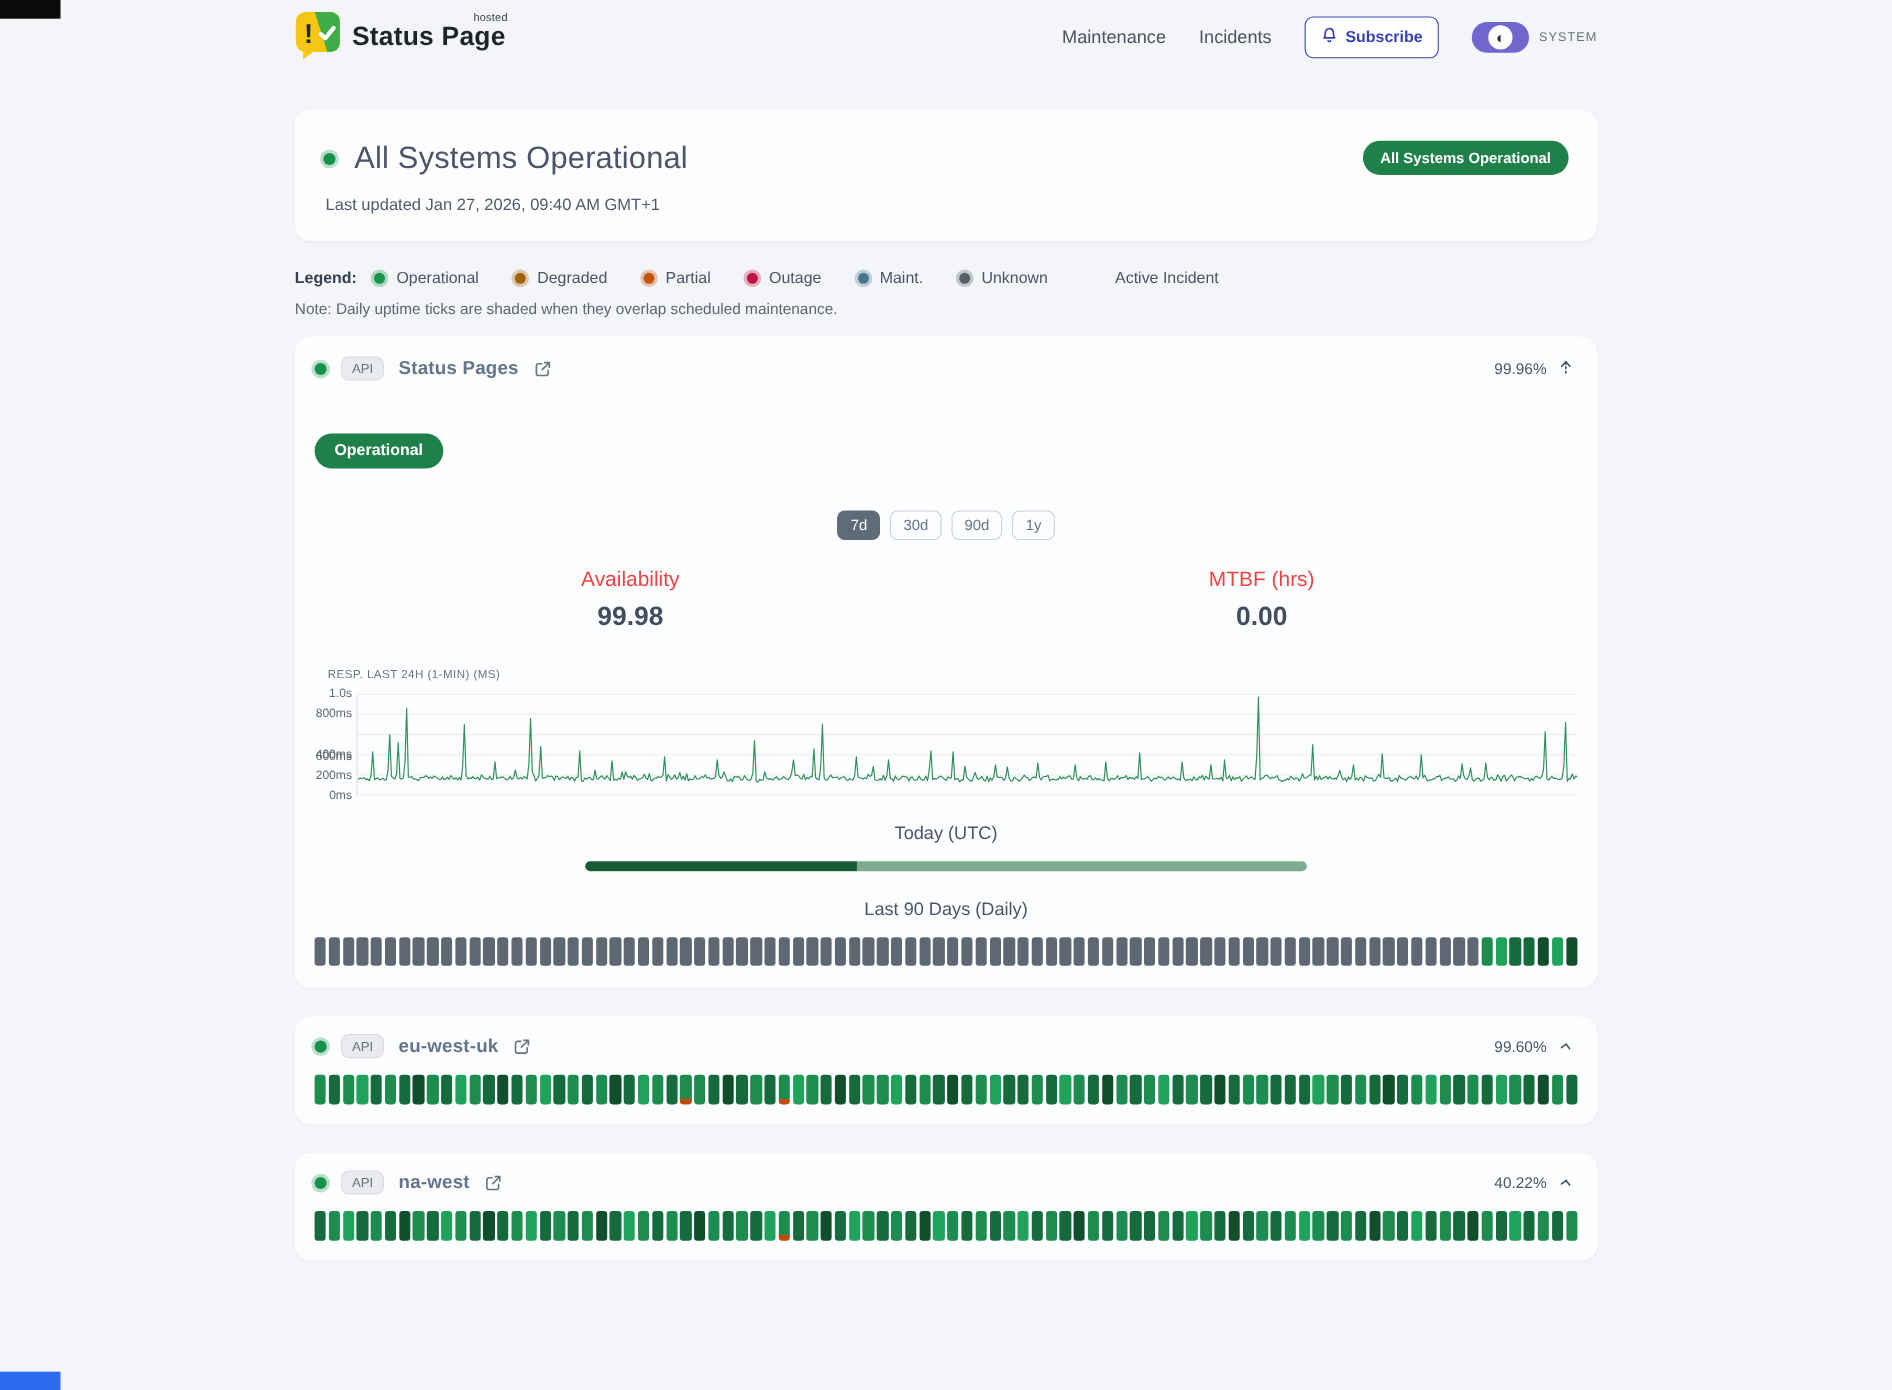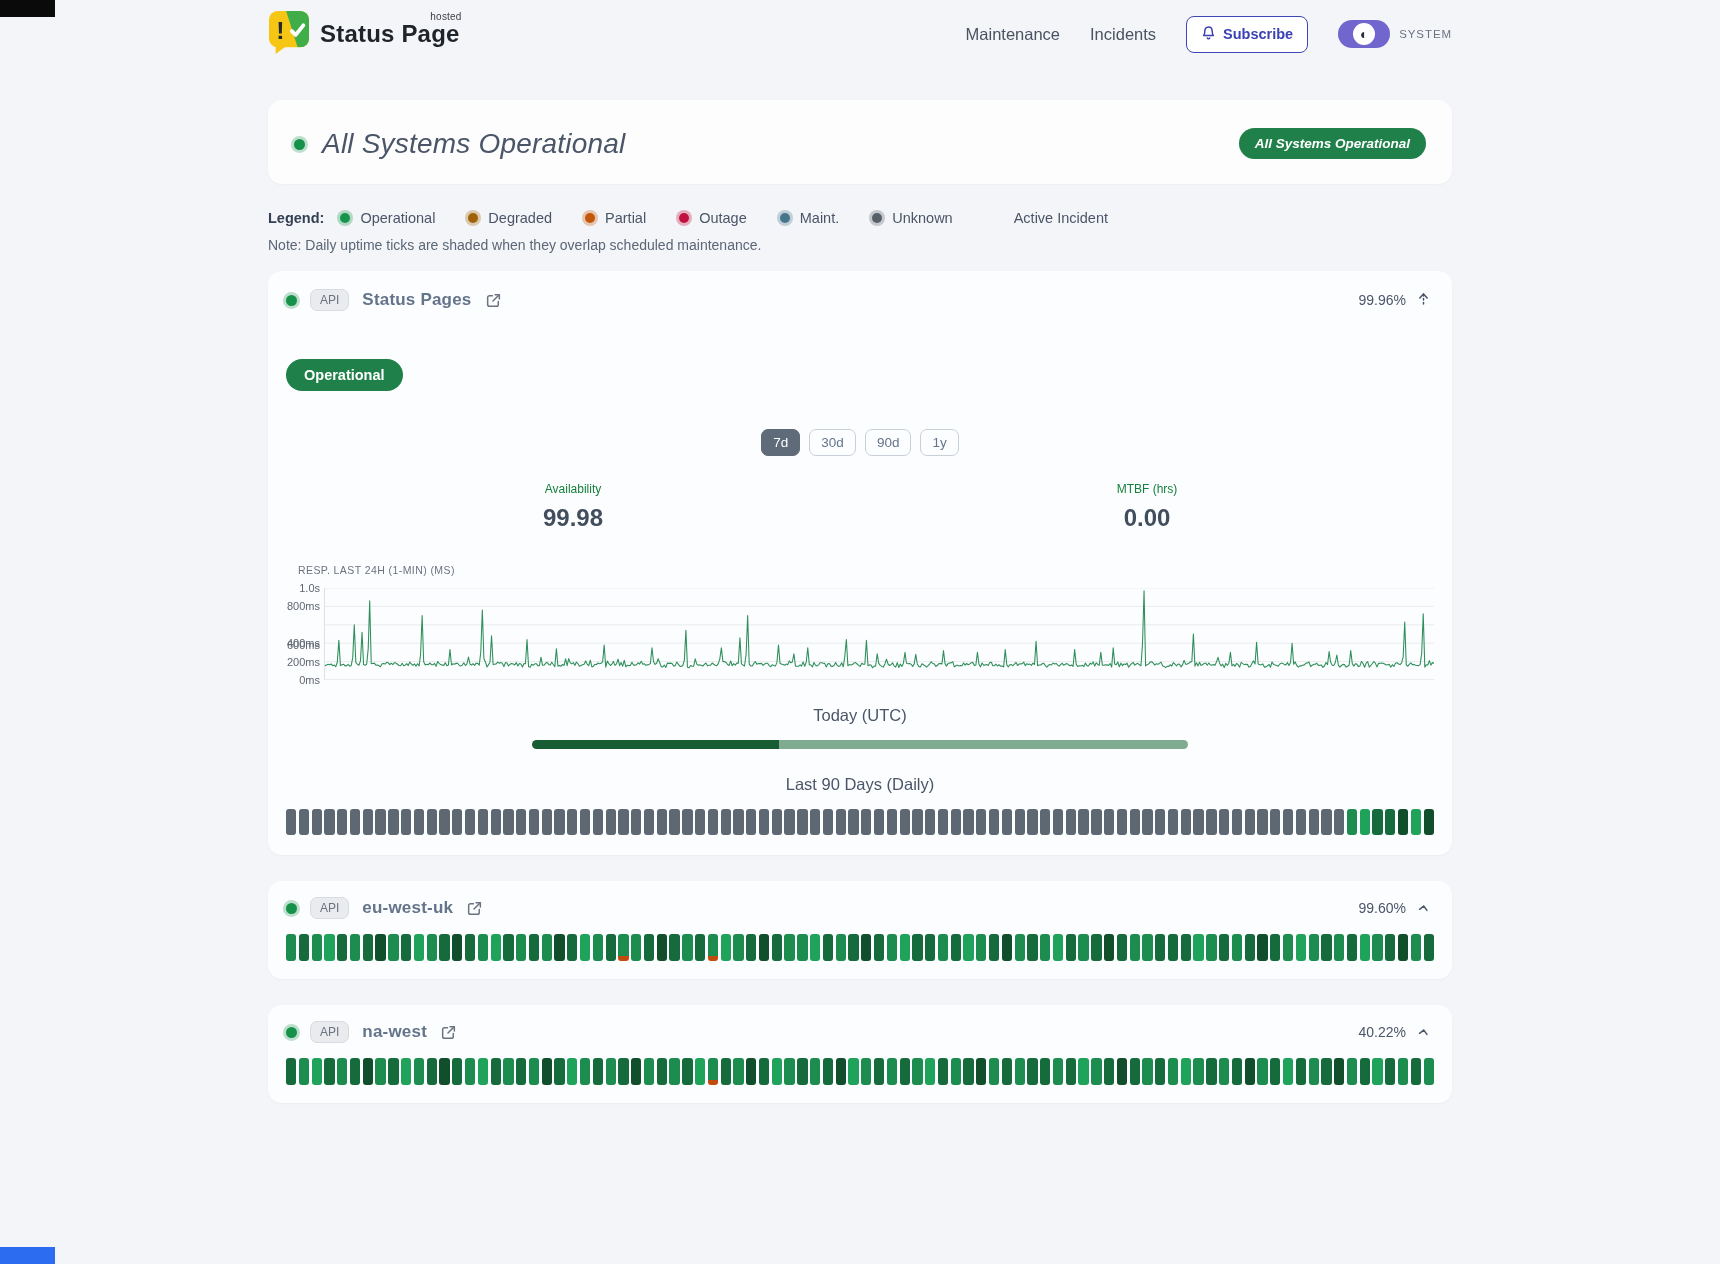--- a/index.html
+++ b/index.html
@@ -28,21 +28,21 @@
     color:#3a41b3; font-weight:700; font-size:14.5px; padding:8px 14px; border-radius:8px; cursor:pointer; }
   .theme-wrap { display:flex; align-items:center; gap:9px; }
   .toggle { width:52px; height:28px; border-radius:14px; background:#7166cd; position:relative; cursor:pointer; }
   .toggle-knob { position:absolute; top:3px; left:15px; width:22px; height:22px; border-radius:50%; background:#fff;
     display:flex; align-items:center; justify-content:center; font-size:14px; color:#2b2f36; }
   .theme-label { font-size:11.5px; letter-spacing:.08em; color:#6b7280; }
 
   
   .hero-card { margin-top:32px; background:#fdfdfe; border-radius:14px; padding:28px 26px 24px 26px;
     box-shadow:0 1px 2px rgba(30,40,60,.04); }
-  .hero-top { display:flex; justify-content:space-between; align-items:flex-start;font-style:italic; }
+  .hero-top { display:flex; justify-content:space-between; align-items:flex-start; }
   .hero-title-row { display:flex; align-items:center; gap:17px; }
   .status-dot { width:11px; height:11px; border-radius:50%; background:#15914a; box-shadow:0 0 0 3px rgba(21,145,74,.28); }
   .hero-title { font-size:28px; font-weight:500; color:#4a5568; letter-spacing:.2px; }
   .pill { display:inline-block; background:#1f8049; color:#fff; font-weight:700; border-radius:16px; }
   .hero-pill { font-size:13.5px; padding:8px 16px; }
   .hero-updated { margin-top:18px; font-size:15px; color:#4f5a6b; padding-left:2px; }
 
   
   .legend-row { margin-top:26px; display:flex; align-items:center; font-size:14.5px; color:#4a5568; }
   .legend-label { font-weight:700; color:#344054; margin-right:16px; }
@@ -65,21 +65,21 @@
 
   .status-pill { margin-top:48px; font-size:14.5px; padding:8px 18px; }
 
   .range-row { margin-top:38px; display:flex; justify-content:center; gap:9px; }
   .range-btn { font-size:13.5px; color:#64748b; background:transparent; border:1.5px solid #c8d0da;
     border-radius:7px; padding:5px 11px; cursor:pointer; font-family:inherit; }
   .range-btn.active { background:#5f6b79; border-color:#5f6b79; color:#fff; }
 
   .stats-row { margin-top:26px; display:flex; }
   .stat { flex:1; text-align:center; }
-  .stat-label { font-size:12px; color:#15803d; }
+  .stat-label { font-size:19px; color:#ef4444; }
   .stat-value { margin-top:8px; font-size:24px; font-weight:700; color:#424e5e; }
 
   .chart-block { margin-top:32px; }
   .chart-title { font-size:10.5px; letter-spacing:.04em; color:#6b7280; padding-left:12px; }
   .chart-grid { display:flex; margin-top:12px; }
   .y-axis { width:38px; position:relative; height:92px; }
   .y-axis span { position:absolute; right:4px; font-size:11px; color:#5f6670; transform:translateY(-50%); }
   .plot { flex:1; height:92px; border-left:1px solid #dde1e6; position:relative; }
   .plot svg { display:block; width:100%; height:92px; }
   .x-axis { position:relative; height:18px; margin-top:5px; margin-left:38px; }
@@ -150,20 +150,21 @@
   </div>
 
   <div class="hero-card">
     <div class="hero-top">
       <div class="hero-title-row">
         <span class="status-dot"></span>
         <span class="hero-title">All Systems Operational</span>
       </div>
       <span class="pill hero-pill">All Systems Operational</span>
     </div>
+    <div class="hero-updated">Last updated Jan 27, 2026, 09:40 AM GMT+1</div>
   </div>
 
   <div class="legend-row">
     <span class="legend-label">Legend:</span>
     <span id="legend-items" style="display:flex;align-items:center;">
         <span class="legend-item">
           <span class="legend-dot" style="background: rgb(21, 148, 76); box-shadow: rgba(21, 148, 76, 0.3) 0px 0px 0px 3px;"></span>
           <span>Operational</span>
         </span>
         <span class="legend-item">

